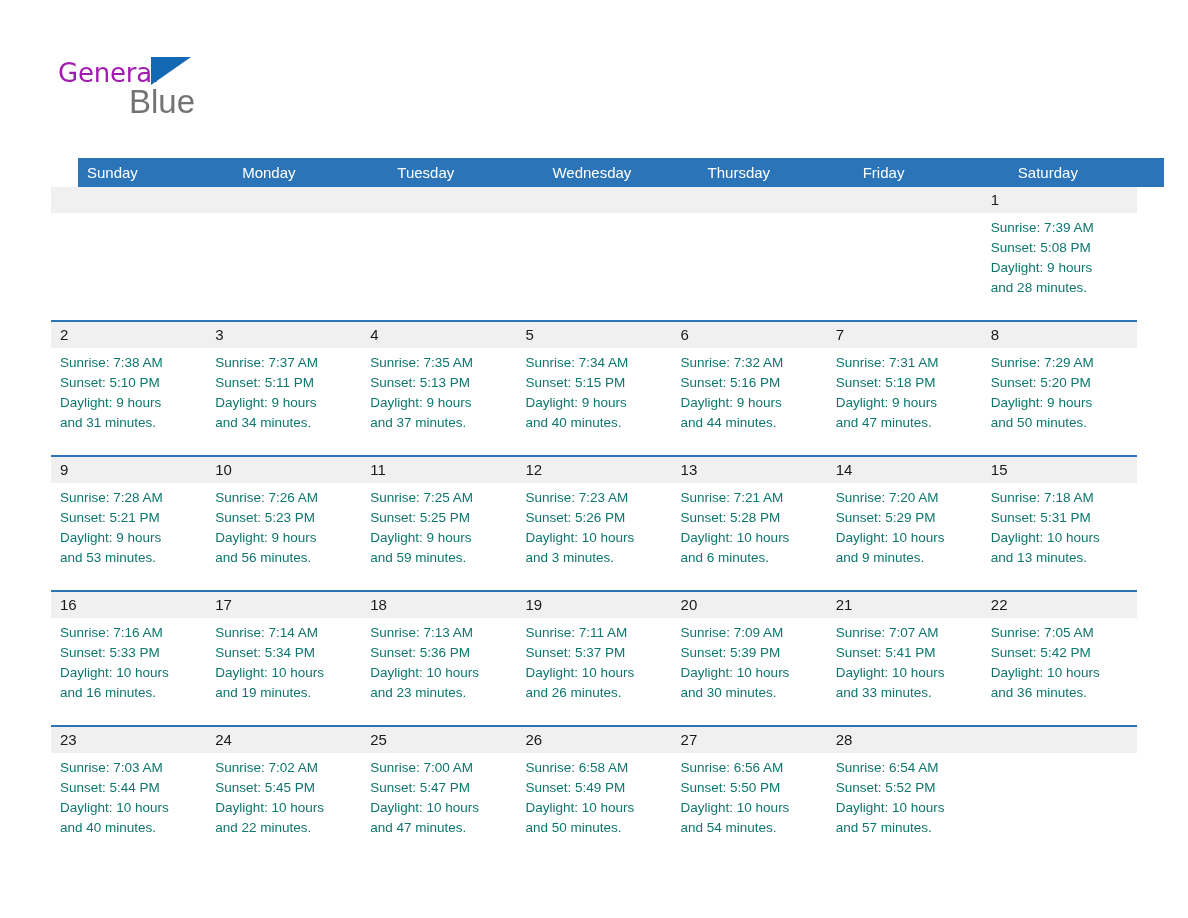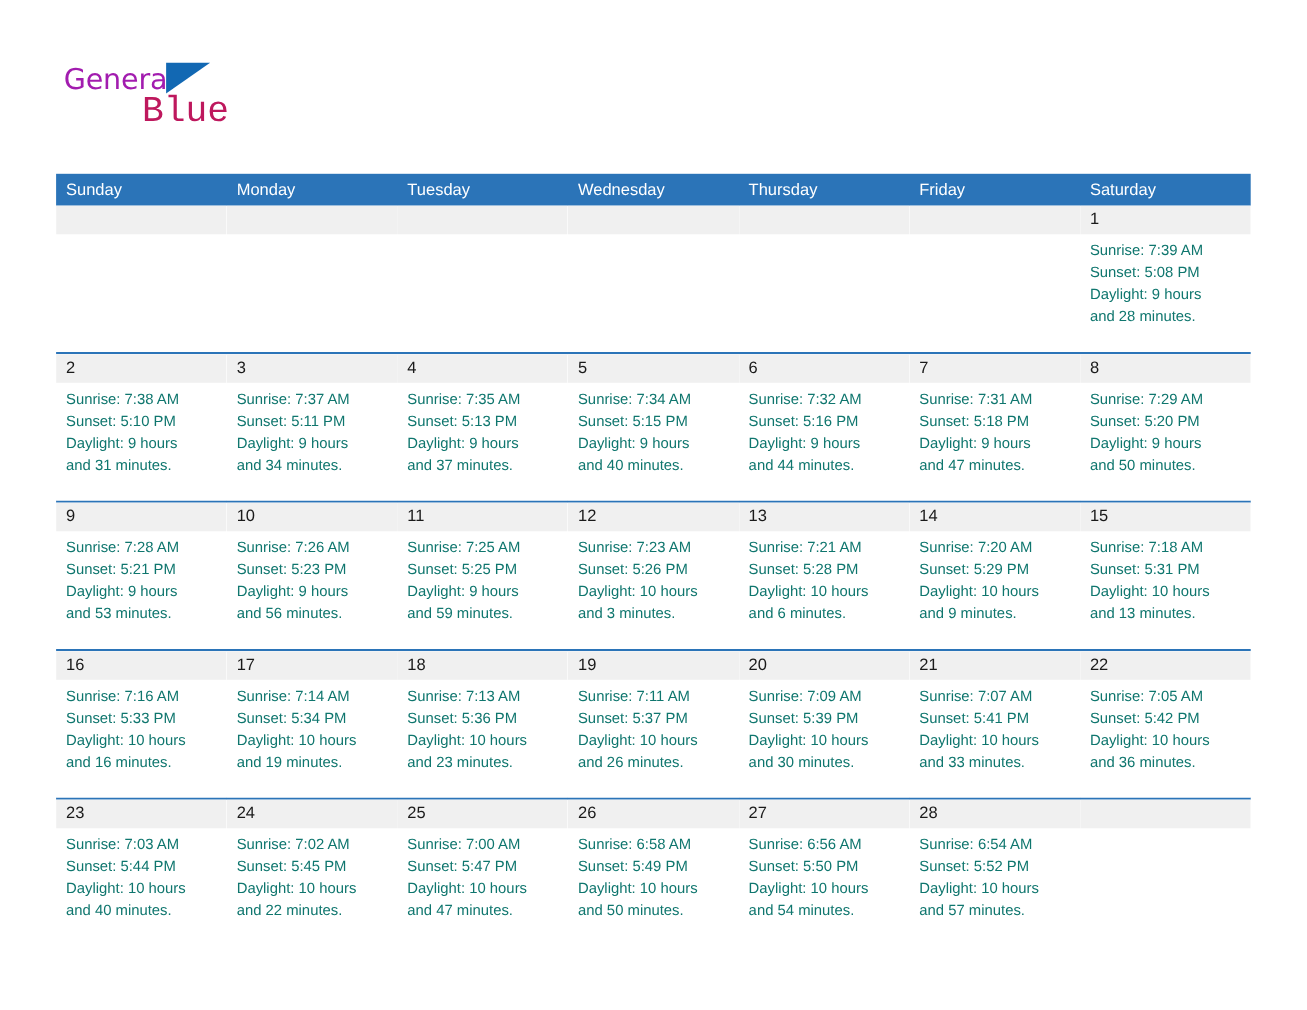--- a/index.html
+++ b/index.html
@@ -56,23 +56,23 @@
     width: 0;
     height: 0;
     border-left: 40px solid #1268b3;
     border-bottom: 28px solid transparent;
   }
   .logo-word-blue {
     position: absolute;
     left: 71px;
     top: 29px;
     font-size: 33px;
-    color: #be185d;
+    color: #737373;
     line-height: 38px;
-    font-family: Liberation Mono, monospace;
+    font-family: Liberation Sans, sans-serif;
     font-weight: 400;
   }
 
   .title-block {
     position: absolute;
     right: 52px;
     top: 50px;
     text-align: right;
   }
   .month-title {
@@ -97,20 +97,21 @@
     left: 51px;
     top: 158px;
     width: 1086px;
   }
 
   .weekday-row {
     display: flex;
     width: 100%;
     background: #2b74b8;
     height: 29px;
+    margin-left: 27px;
   }
   .weekday-cell {
     flex: 1 1 0;
     color: #ffffff;
     font-size: 15px;
     line-height: 29px;
     padding-left: 9px;
     box-sizing: border-box;
     white-space: nowrap;
     overflow: hidden;

